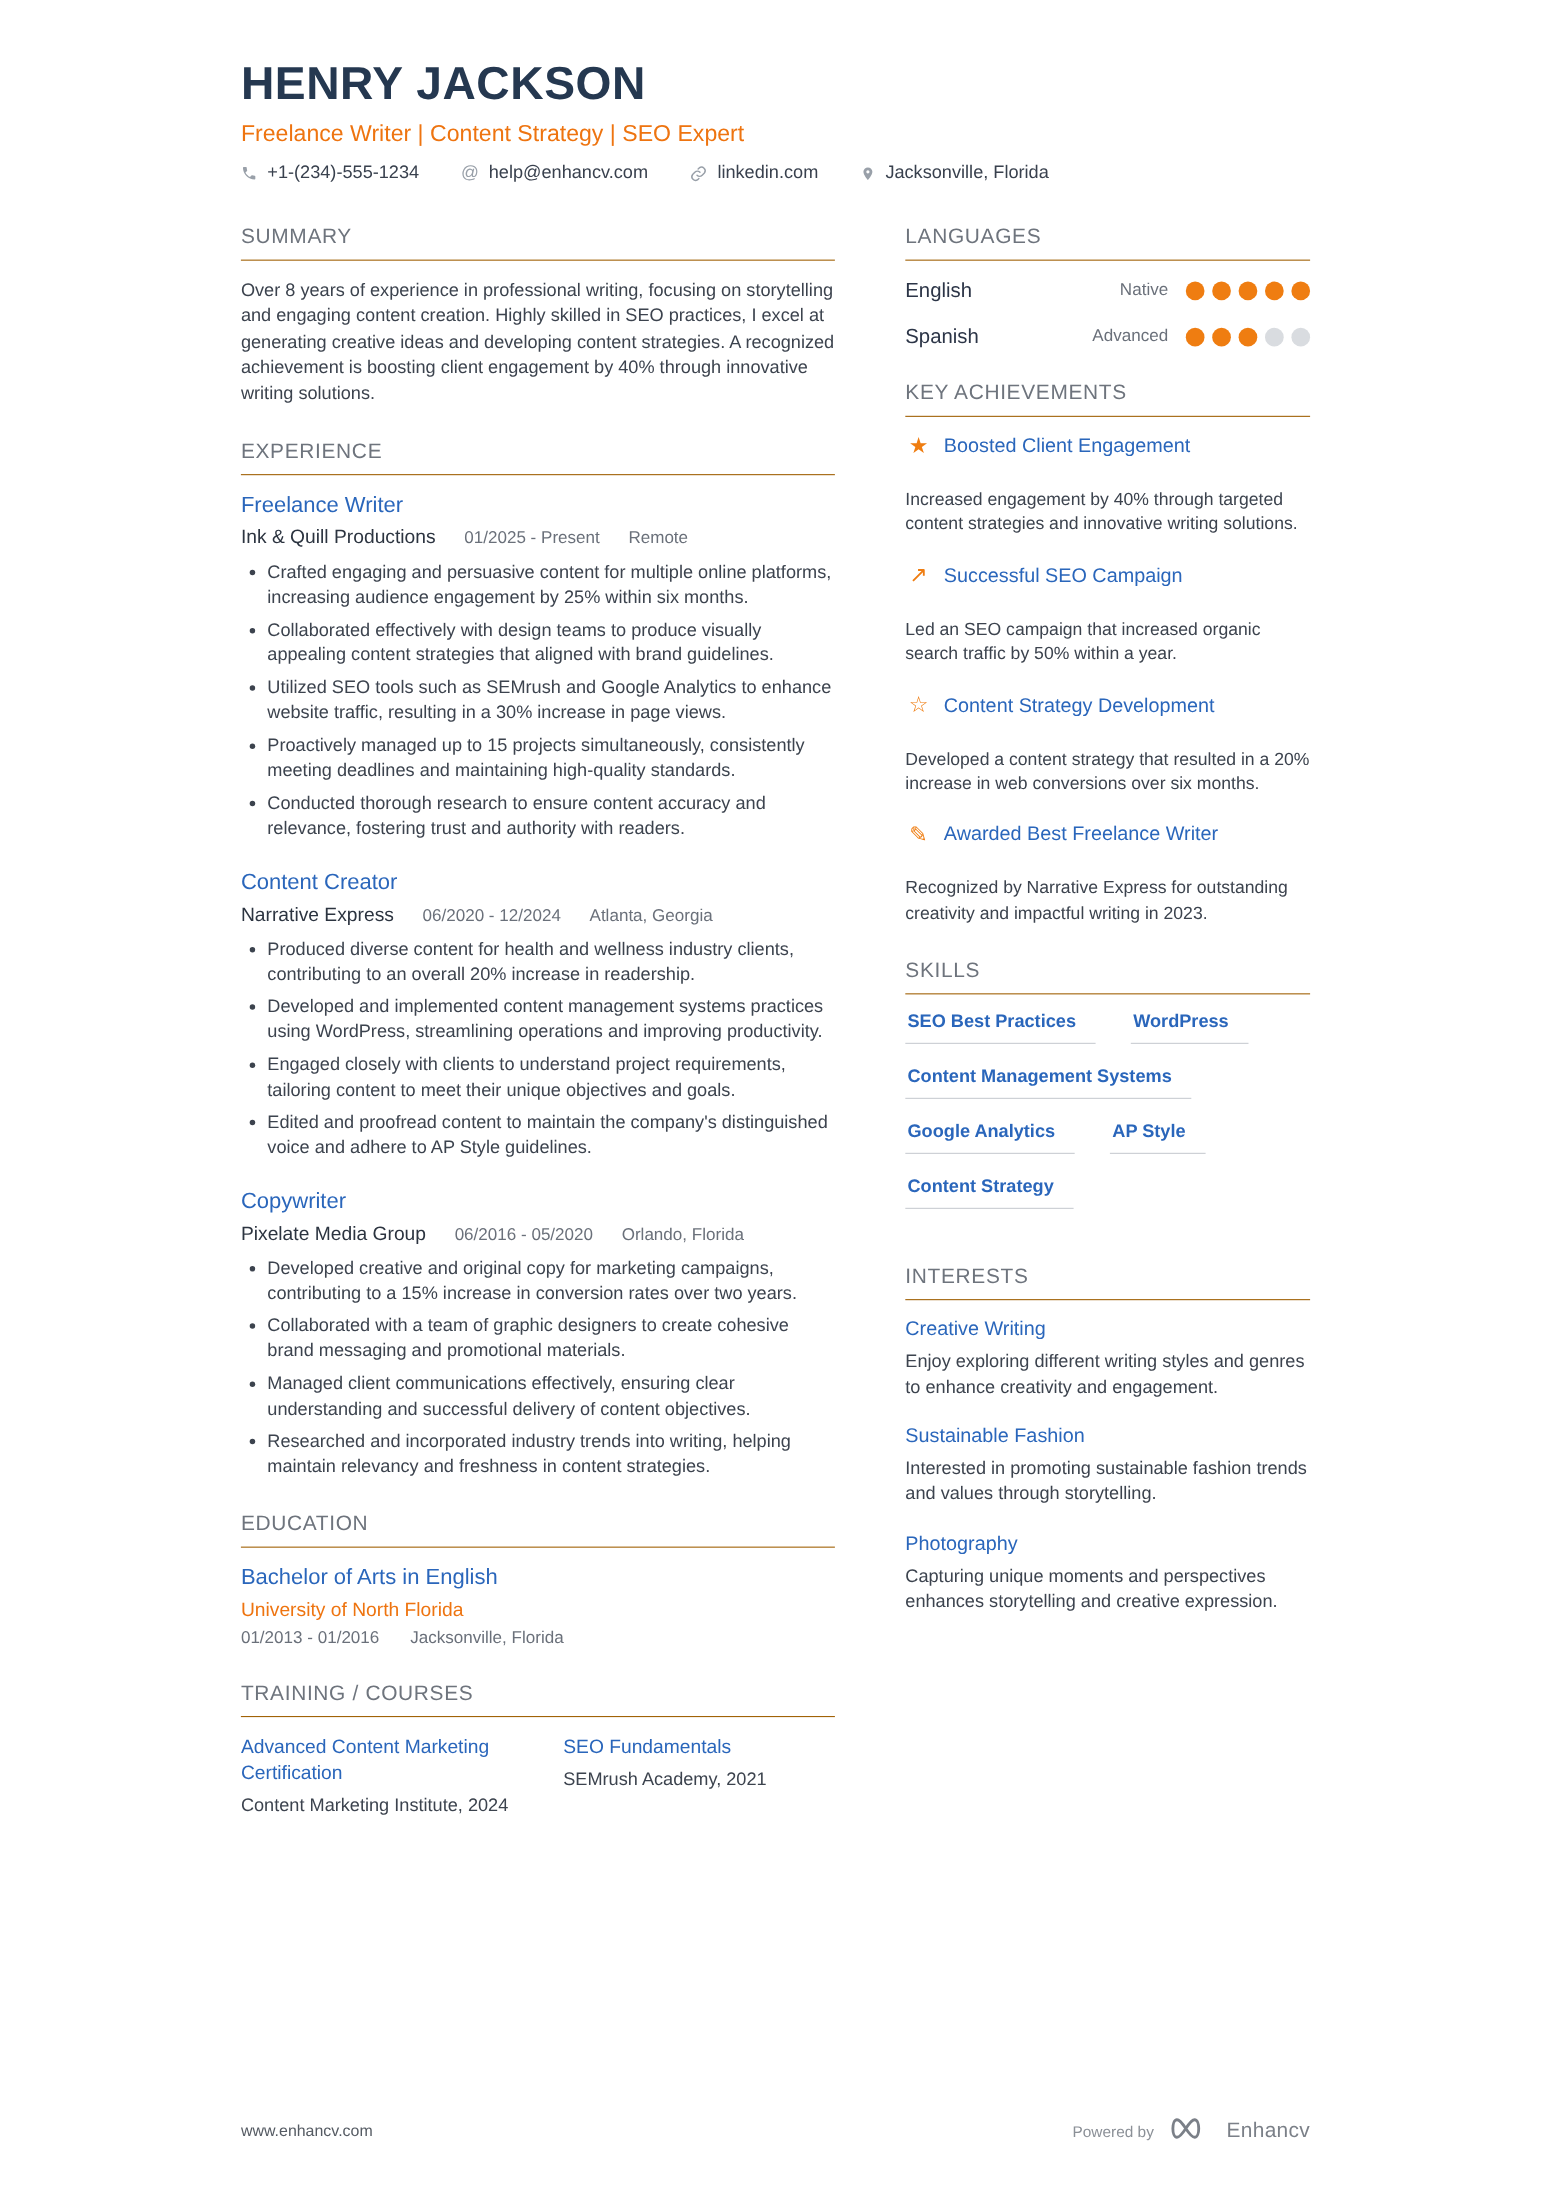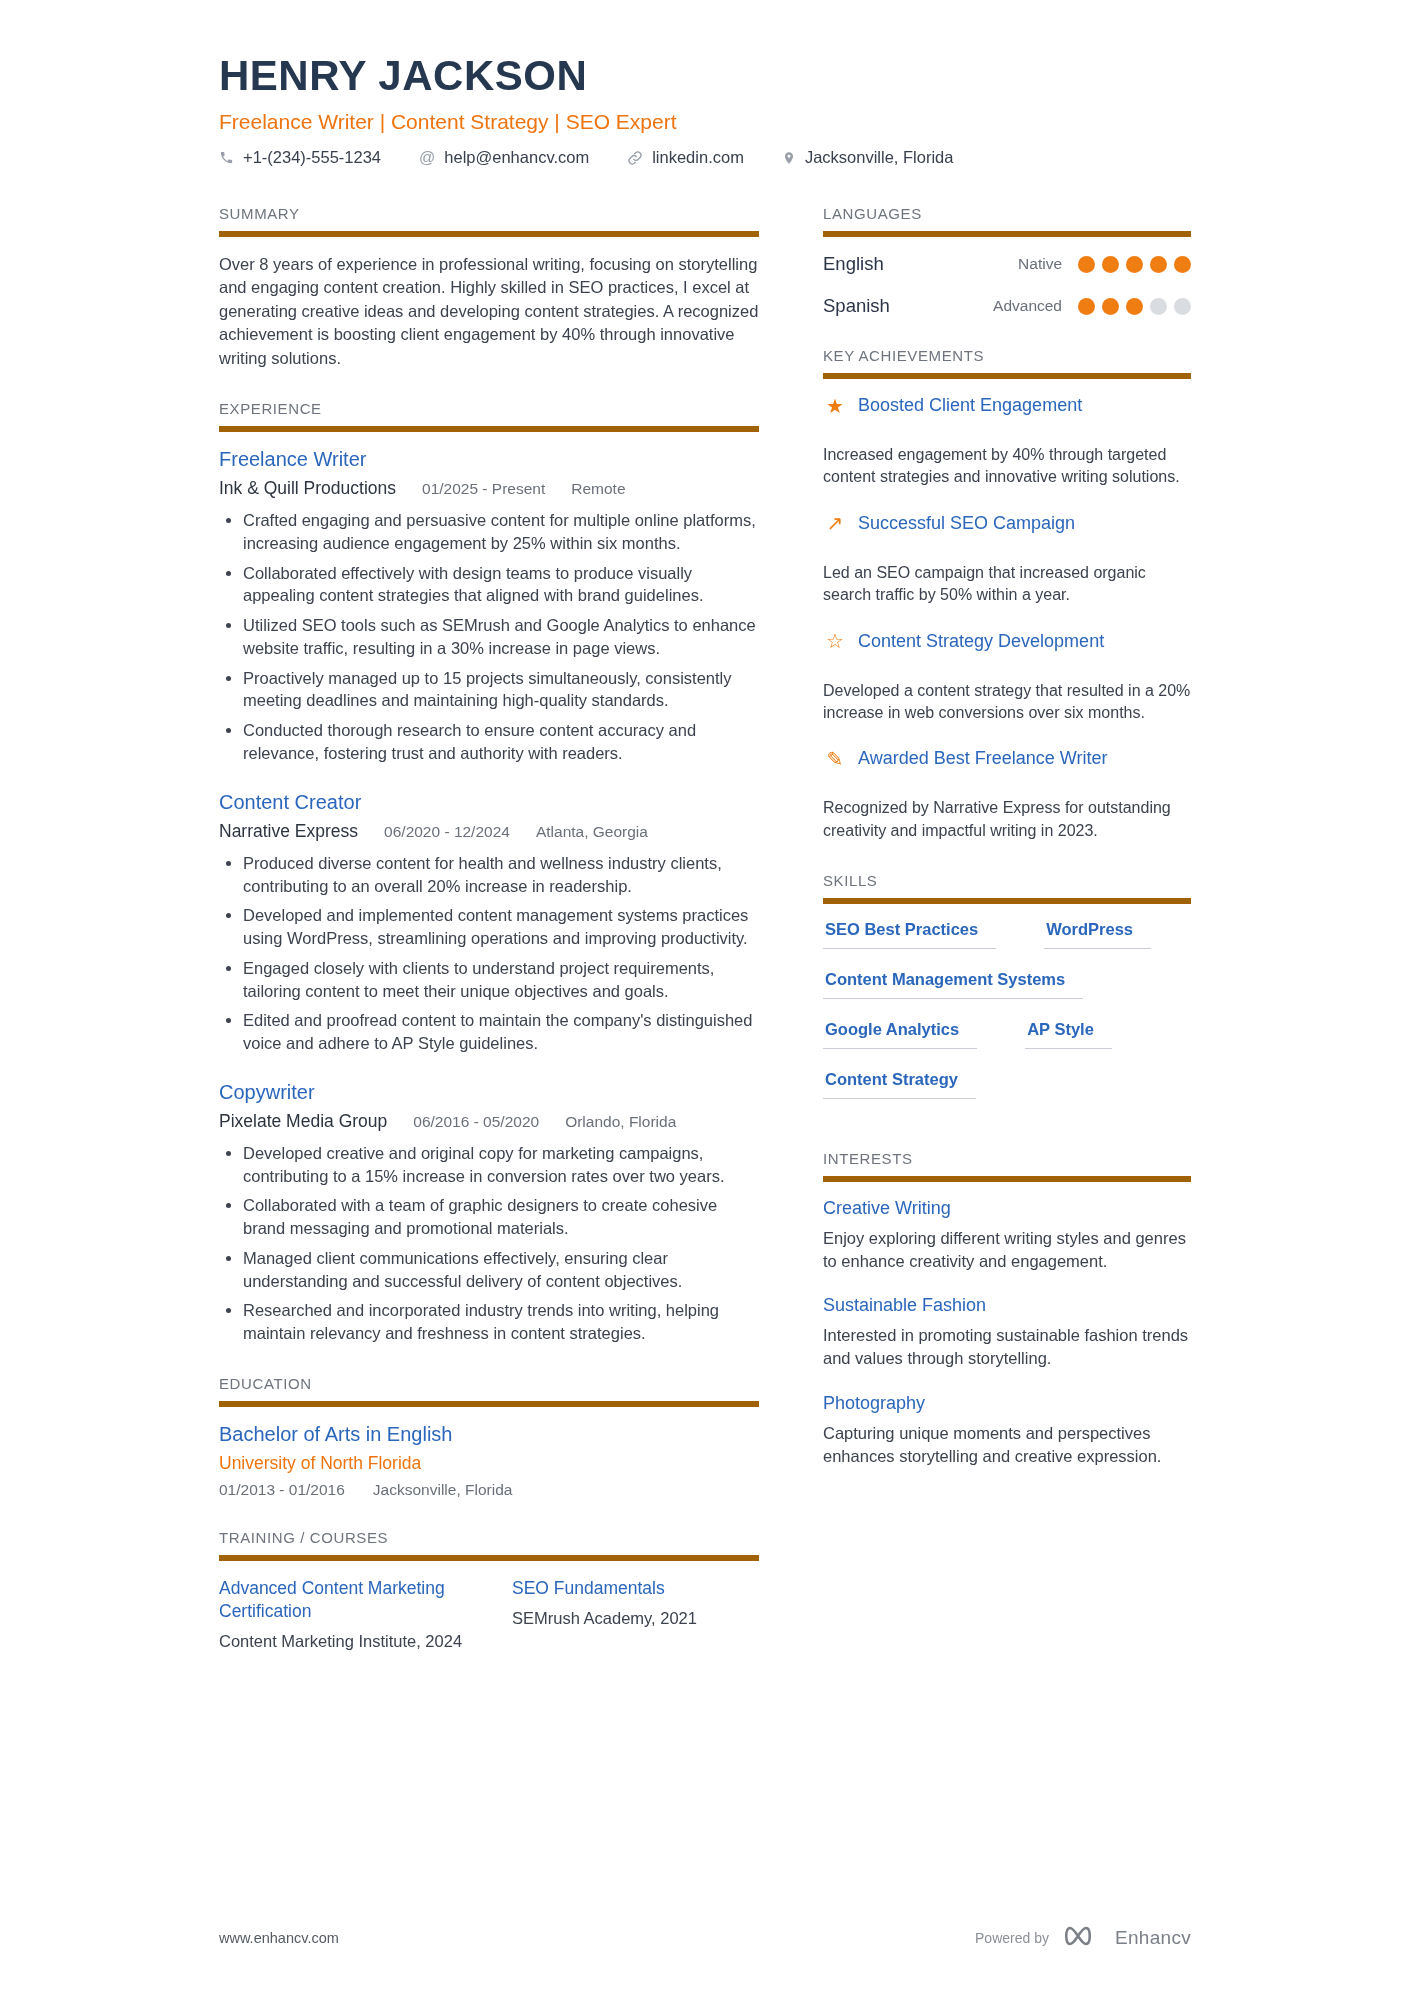--- a/index.html
+++ b/index.html
@@ -40,26 +40,26 @@
   .contact-item { display: flex; align-items: center; gap: 9px; }
   .c-icon { display: inline-flex; align-items: center; color: #99a0a9; }
 
   
   .columns { display: flex; gap: 64px; margin-top: 38px; }
   .col-left  { flex: 0 0 540px; width: 540px; }
   .col-right { flex: 1; min-width: 0; }
 
   .section { margin-bottom: 30px; }
   .sec-head {
-    font-size: 15px;
+    font-size: 19px;
     font-weight: 400;
     color: #6e747d;
     letter-spacing: 0.6px;
     padding-bottom: 9px;
-    border-bottom: 6px solid #a16207;
+    border-bottom: 1px solid #a16207;
     margin-bottom: 16px;
   }
 
   .body-text { font-size: 16.5px; line-height: 1.42; color: #3c434e; }
 
   
   .job { margin-bottom: 26px; }
   .job-title { font-size: 20px; font-weight: 400; color: #2a66bb; margin-bottom: 7px; }
   .job-meta { display: flex; align-items: baseline; gap: 26px; flex-wrap: wrap; }
   .company { font-size: 17.5px; color: #2c3440; }
@@ -87,21 +87,21 @@
   .dot.filled { background: #ef7d11; }
 
   
   .ach { margin-bottom: 24px; }
   .ach-head { display: flex; align-items: center; gap: 11px; margin-bottom: 8px; }
   .ach-icon { color: #ef7d11; font-size: 20px; width: 24px; text-align: center; line-height: 1; }
   .ach-title { font-size: 18px; color: #2a66bb; }
   .ach-text { font-size: 16px; line-height: 1.4; color: #3c434e; margin-top: 28px; }
 
   
-  .skills { display: flex; flex-wrap: wrap; column-gap: 48px; }
+  .skills { display: flex; flex-wrap: wrap; column-gap: 32px; }
   .skill {
     font-size: 16.5px;
     font-weight: 700;
     color: #2a66bb;
     padding: 0 18px 9px 2px;
     border-bottom: 1px solid #c9ccd2;
     margin-bottom: 21px;
     white-space: nowrap;
   }
 

